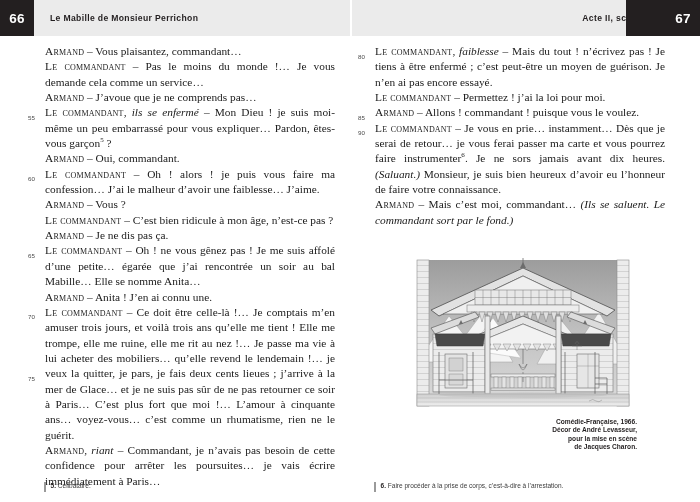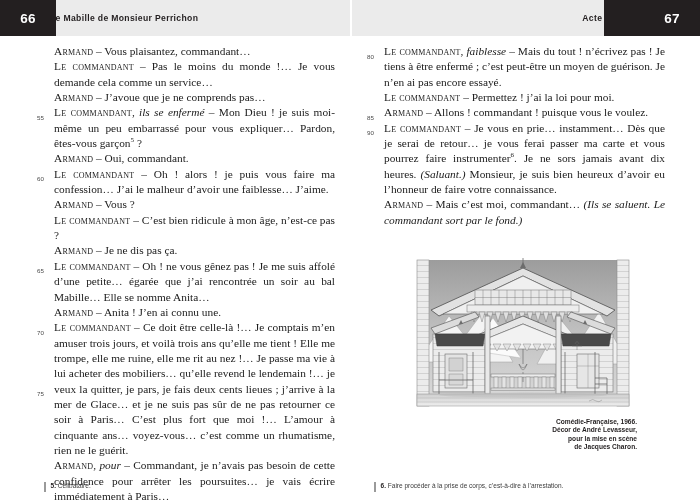--- a/index.html
+++ b/index.html
@@ -10,21 +10,21 @@
     color:#1a1a1a;
     overflow:hidden;
     position:relative;
   }
 
   
   .runhead{
     position:absolute;left:0;top:0;width:700px;height:36px;
   }
   .folio{
-    position:absolute;top:0;width:56px;height:36px;
+    position:absolute;top:0;width:34px;height:36px;
     background:#231f20;color:#ffffff;
     font-family:"Liberation Sans", sans-serif;
     font-weight:bold;font-size:13.5px;
     display:flex;align-items:center;justify-content:center;
     letter-spacing:.3px;
   }
   .folio.left{left:0;}
   .folio.right{right:0;padding-left:40px;}
   .headbar{
     position:absolute;top:0;height:36px;background:#ebebeb;
@@ -50,21 +50,21 @@
   .col.left{left:38px;}
   .col.right{left:368px;}
 
   
   .p{
     position:relative;
     font-size:11.35px;
     line-height:15.35px;
     text-align:justify;
     text-justify:inter-word;
-    margin:0 0 0 16px;
+    margin:0 0 0 7px;
     padding:0 0 0 0;
     text-indent:0;
   }
   .p + .p{margin-top:0;}
 
   .lineno{
     position:absolute;
     left:-17px;
     font-family:"Liberation Sans", sans-serif;
     font-size:6.2px;
@@ -132,21 +132,21 @@
     <div class="p"><span><span class="sc">Armand</span> – J’avoue que je ne comprends pas…</span></div>
     <div class="p"><span class="lineno">55</span><span><span class="sc">Le commandant</span>, <span class="it">ils se enfermé</span> – Mon Dieu ! je suis moi-même un peu embarrassé pour vous expliquer… Pardon, êtes-vous garçon<sup>5</sup> ?</span></div>
     <div class="p"><span><span class="sc">Armand</span> – Oui, commandant.</span></div>
     <div class="p"><span class="lineno">60</span><span><span class="sc">Le commandant</span> – Oh ! alors ! je puis vous faire ma confession… J’ai le malheur d’avoir une faiblesse… J’aime.</span></div>
     <div class="p"><span><span class="sc">Armand</span> – Vous ?</span></div>
     <div class="p"><span><span class="sc">Le commandant</span> – C’est bien ridicule à mon âge, n’est-ce pas ?</span></div>
     <div class="p"><span><span class="sc">Armand</span> – Je ne dis pas ça.</span></div>
     <div class="p"><span class="lineno">65</span><span><span class="sc">Le commandant</span> – Oh ! ne vous gênez pas ! Je me suis affolé d’une petite… égarée que j’ai rencontrée un soir au bal Mabille… Elle se nomme Anita…</span></div>
     <div class="p"><span><span class="sc">Armand</span> – Anita ! J’en ai connu une.</span><span class="lineno" style="top: 81px;">75</span></div>
     <div class="p"><span class="lineno">70</span><span><span class="sc">Le commandant</span> – Ce doit être celle-là !… Je comptais m’en amuser trois jours, et voilà trois ans qu’elle me tient ! Elle me trompe, elle me ruine, elle me rit au nez !… Je passe ma vie à lui acheter des mobiliers… qu’elle revend le lendemain !… je veux la quitter, je pars, je fais deux cents lieues ; j’arrive à la mer de Glace… et je ne suis pas sûr de ne pas retourner ce soir à Paris… C’est plus fort que moi !… L’amour à cinquante ans… voyez-vous… c’est comme un rhumatisme, rien ne le guérit.</span></div>
-    <div class="p"><span><span class="sc">Armand</span>, <span class="it">pour</span> – Commandant, je n’avais pas besoin de cette confidence pour arrêter les poursuites… je vais écrire immédiatement à Paris…</span></div>
+    <div class="p"><span><span class="sc">Armand</span>, <span class="it">riant</span> – Commandant, je n’avais pas besoin de cette confidence pour arrêter les poursuites… je vais écrire immédiatement à Paris…</span></div>
   </div>
 
 <div class="col right" id="colRight">
     <div class="p"><span class="lineno">80</span><span><span class="sc">Le commandant</span>, <span class="it">faiblesse</span> – Mais du tout ! n’écrivez pas ! Je tiens à être enfermé ; c’est peut-être un moyen de guérison. Je n’en ai pas encore essayé.</span></div>
     <div class="p"><span><span class="sc">Le commandant</span> – Permettez ! j’ai la loi pour moi.</span></div>
     <div class="p"><span class="lineno">85</span><span><span class="sc">Armand</span> – Allons ! commandant ! puisque vous le voulez.</span></div>
     <div class="p"><span class="lineno">90</span><span><span class="sc">Le commandant</span> – Je vous en prie… instamment… Dès que je serai de retour… je vous ferai passer ma carte et vous pourrez faire instrumenter<sup>6</sup>. Je ne sors jamais avant dix heures. <span class="it">(Saluant.)</span> Monsieur, je suis bien heureux d’avoir eu l’honneur de faire votre connaissance.</span></div>
     <div class="p"><span><span class="sc">Armand</span> – Mais c’est moi, commandant… <span class="it">(Ils se saluent. Le commandant sort par le fond.)</span></span></div>
   </div>
 

